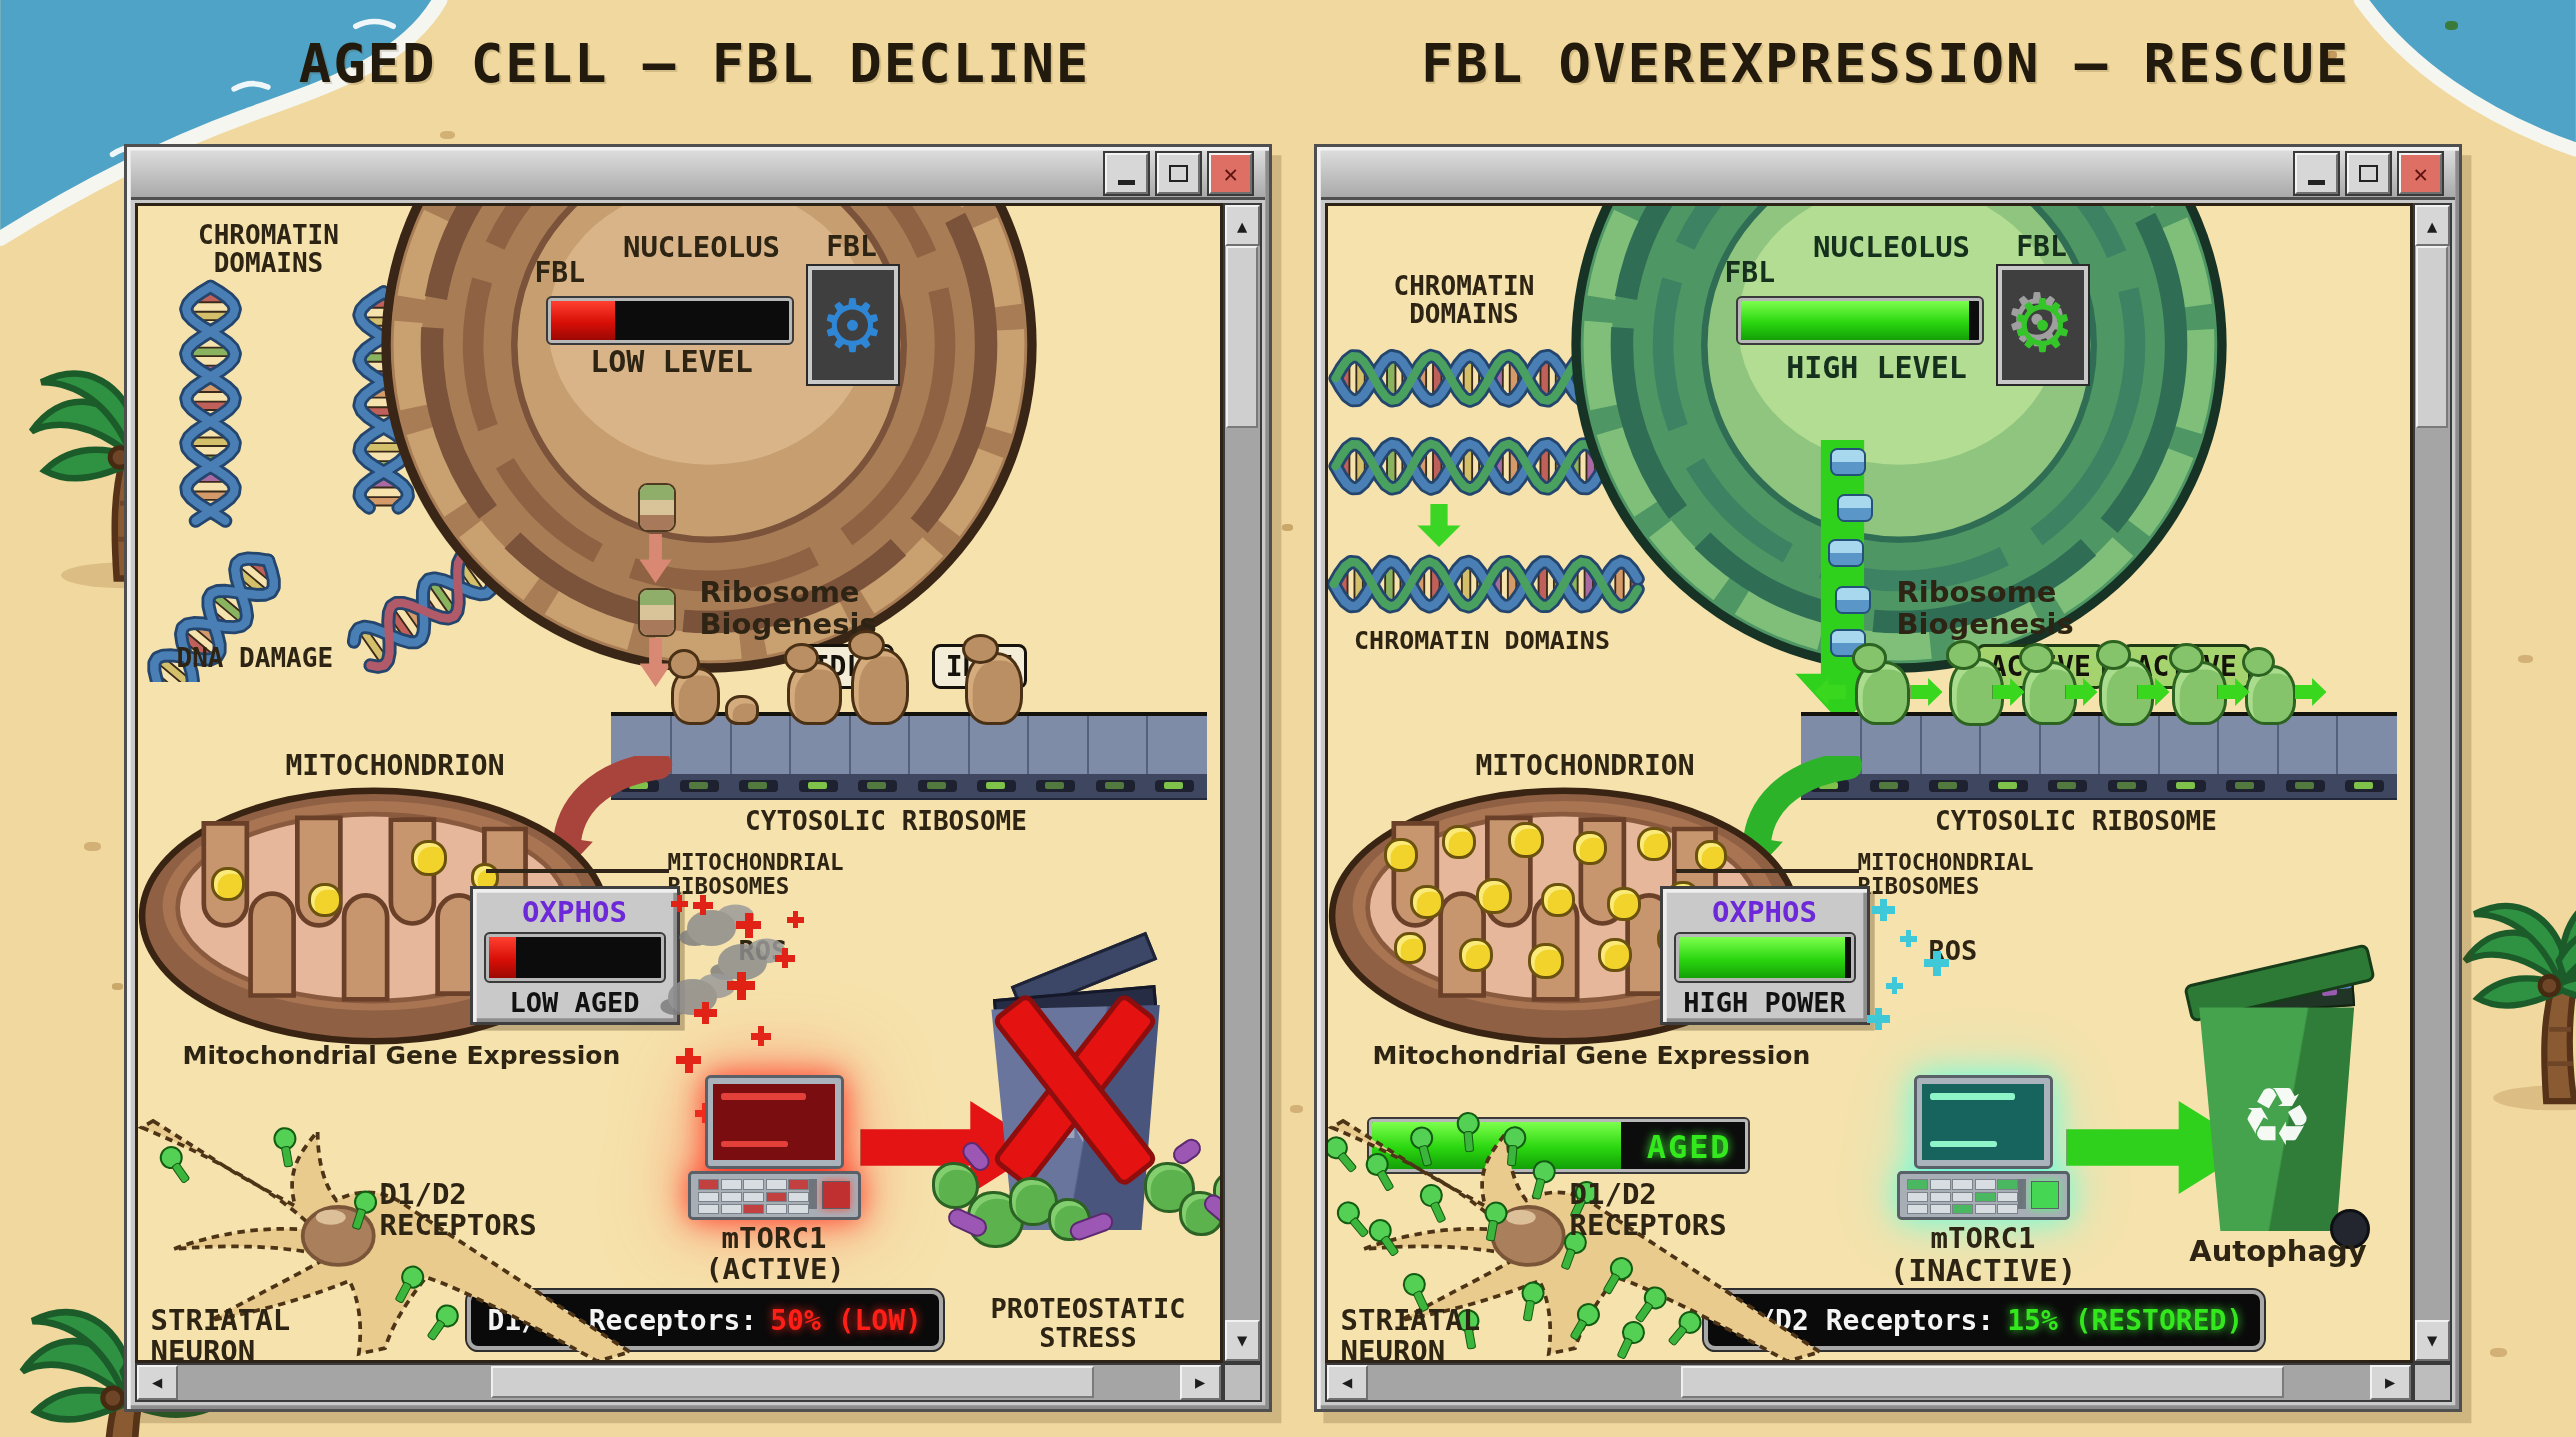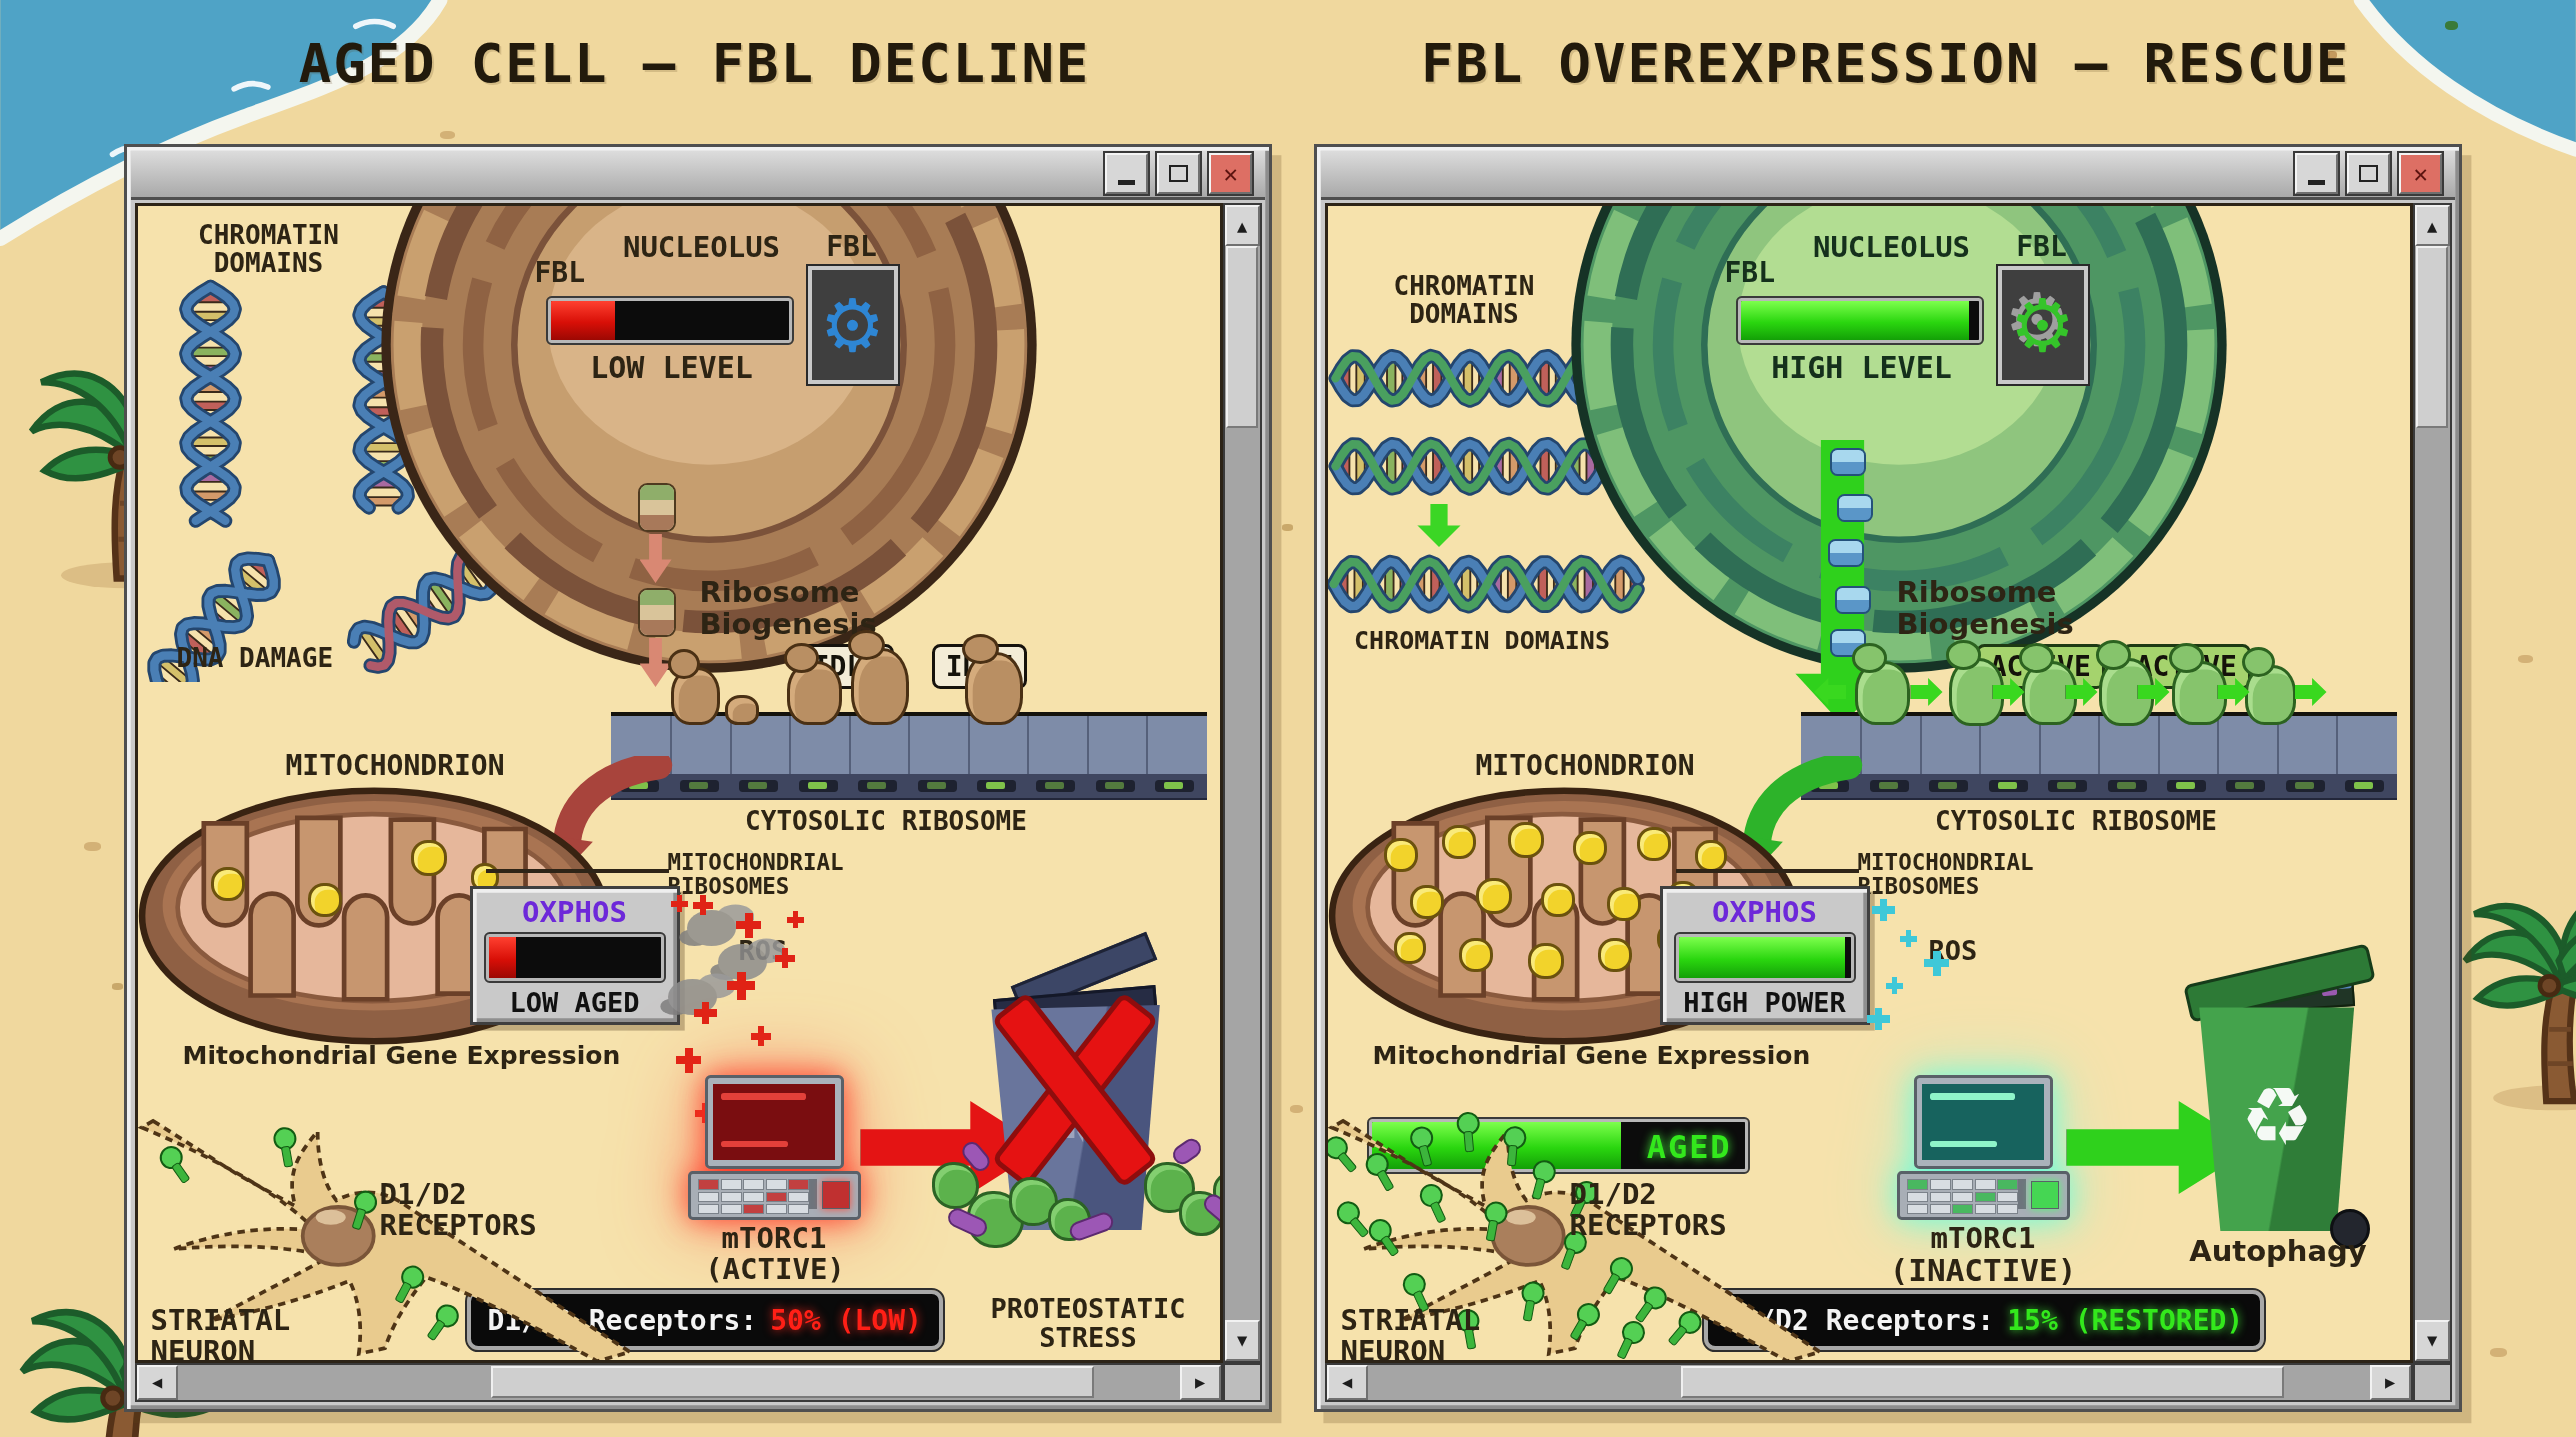--- a/index.html
+++ b/index.html
@@ -339,21 +339,21 @@
           <circle cx="360" cy="360" r="296" fill="none" stroke="#7b523a" stroke-width="24" stroke-dasharray="210 32 250 36 170 40"></circle>
           <circle cx="360" cy="360" r="252" fill="none" stroke="#8f6243" stroke-width="22" stroke-dasharray="160 40 200 40 140 42" transform="rotate(18 360 360)"></circle>
           <circle cx="360" cy="360" r="208" fill="#c69e6f" stroke="#7b523a" stroke-width="7"></circle>
           <ellipse cx="360" cy="338" rx="172" ry="150" fill="#d9b488"></ellipse>
         </svg>
         <div class="cap ctr" style="position:absolute;left:461px;top:26px;width:206px;font-size:29px;">NUCLEOLUS</div>
         <div class="cap" style="position:absolute;left:397px;top:52px;font-size:28px;">FBL</div>
         <div class="meter-frame abs" style="left:410px;top:92px;width:238px;height:39px;">
           <div class="meter-fill fill-red" style="width: 27%;"></div>
         </div>
-        <div class="cap ctr" style="position:absolute;left:403px;top:146px;width:262px;font-size:30px;text-align:center;">LOW LEVEL</div>
+        <div class="cap ctr" style="position:absolute;left:403px;top:140px;width:262px;font-size:30px;text-align:center;">LOW LEVEL</div>
         <div class="cap ctr" style="position:absolute;left:672px;top:26px;width:84px;font-size:28px;">FBL</div>
         <div class="gear-tile" style="left:670px;top:60px;">
           <span class="gear-glyph" style="color:#2e86d4;">⚙</span>
         </div>
 
         <div class="capsule" style="left:500px;top:277px;">
             <i class="cap-top"></i>
             <i class="cap-bot"></i>
           </div>
         <div class="down-arrow-s" style="left:502px;top:328px;"></div>
@@ -791,21 +791,21 @@
           <circle cx="360" cy="360" r="296" fill="none" stroke="#2f6e55" stroke-width="24" stroke-dasharray="210 32 250 36 170 40"></circle>
           <circle cx="360" cy="360" r="252" fill="none" stroke="#3c8263" stroke-width="22" stroke-dasharray="160 40 200 40 140 42" transform="rotate(18 360 360)"></circle>
           <circle cx="360" cy="360" r="208" fill="#8fc57e" stroke="#2f6e55" stroke-width="7"></circle>
           <ellipse cx="360" cy="338" rx="172" ry="150" fill="#b2dd92"></ellipse>
         </svg>
         <div class="cap ctr" style="position:absolute;left:461px;top:26px;width:206px;font-size:29px;color:#15301c;">NUCLEOLUS</div>
         <div class="cap" style="position:absolute;left:397px;top:52px;font-size:28px;color:#15301c;">FBL</div>
         <div class="meter-frame abs" style="left:410px;top:92px;width:238px;height:39px;">
           <div class="meter-fill fill-green" style="width: 96%;"></div>
         </div>
-        <div class="cap ctr" style="position:absolute;left:403px;top:146px;width:262px;font-size:30px;color:#15301c;">HIGH LEVEL</div>
+        <div class="cap ctr" style="position:absolute;left:418px;top:146px;width:262px;font-size:30px;color:#15301c;">HIGH LEVEL</div>
         <div class="cap ctr" style="position:absolute;left:672px;top:26px;width:84px;font-size:28px;color:#15301c;">FBL</div>
         <div class="gear-tile" style="left:670px;top:60px;">
           <span class="gear-glyph" style="color:#35c42a;text-shadow:-5.6px -5.6px 0 rgba(255,255,255,.5);">⚙</span>
         </div>
 
         <div class="big-down-arrow"></div>
         <div id="capsR" class="abs" style="left:0;top:0;">
             <div class="bluecap" style="left: 502px; top: 242px;">
               <i></i>
             </div>

